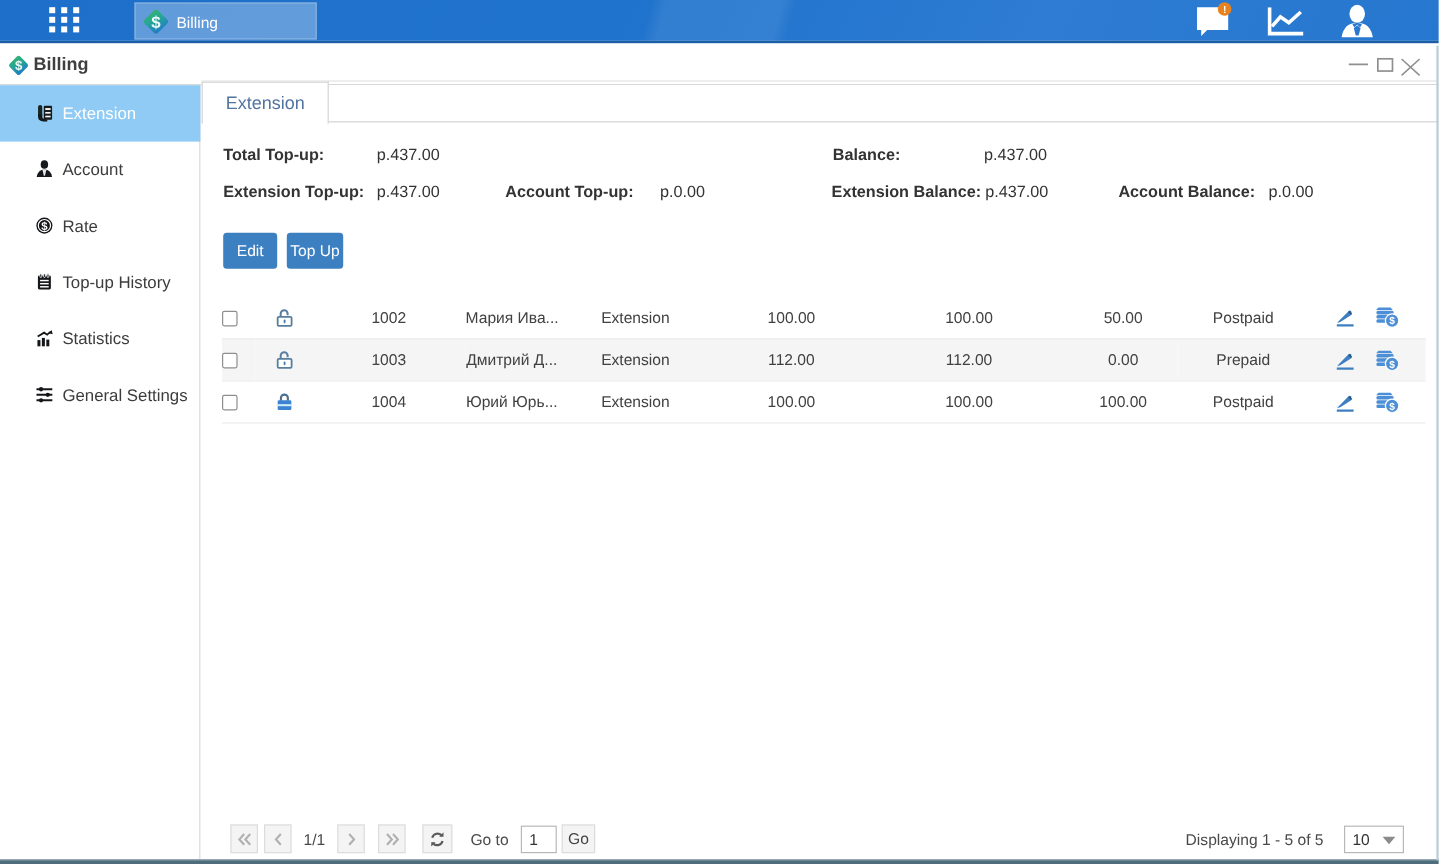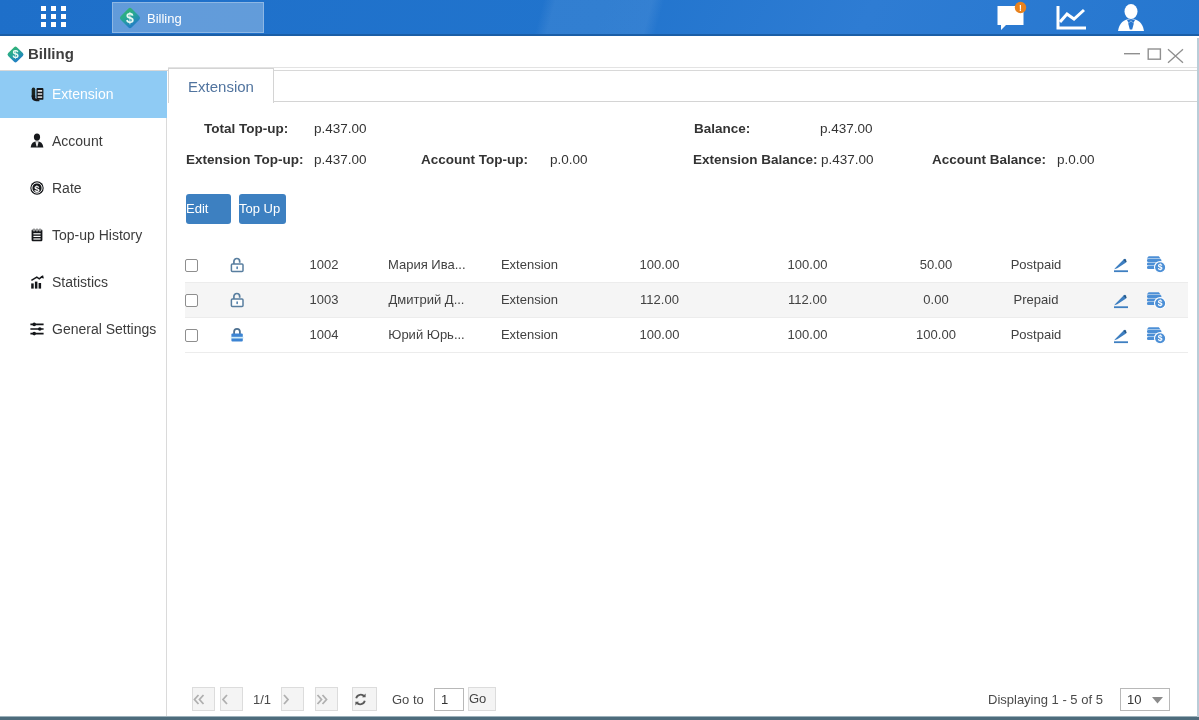--- a/index.html
+++ b/index.html
@@ -37,34 +37,34 @@
 
 
 .content { position:absolute; left:168px; top:71px; width:1031px; height:646px; background:#fff; }
 .tabstrip { position:absolute; left:0; top:-4px; width:1030px; height:35px; border-top:1px solid #e3e3e3; border-bottom:1px solid #d4d4d4; }
 .tab { position:absolute; left:0; top:0; width:106px; height:35px; background:#fff;
   border:1px solid #d4d4d4; border-bottom:none; color:#51749f; font-size:15px;
   text-align:center; line-height:35px; }
 .sum { position:absolute; font-size:13.5px; color:#333; white-space:nowrap; }
 .sum b { font-weight:bold; }
 .btn { position:absolute; height:30px; background:#3d80c1; color:#fff; font-size:13px;
-  text-align:left; line-height:30px; border-radius:3px; }
+  text-align:center; line-height:30px; border-radius:3px; }
 
 
 .grid { position:absolute; left:17px; top:176px; width:1003px; }
 table { border-collapse:collapse; table-layout:fixed; width:1003px; font-size:13px; color:#414141; }
 th { height:29px; font-weight:normal; color:#5c5c5c; border-top:1px solid #dcdcdc; border-bottom:1px solid #d8d8d8; }
 td { height:35px; text-align:center; border-bottom:1px solid #ececec; white-space:nowrap; }
 tr.alt td { background:#f5f5f5; }
 .cb { width:13px; height:13px; border:1px solid #8e8e8e; border-radius:2px; background:#fff; display:inline-block; vertical-align:middle; }
 
 
 .pager { position:absolute; left:0; top:616px; width:1031px; height:40px; font-size:13px; color:#4a4a4a; }
 .pbtn { position:absolute; top:0; width:23px; height:24px; background:#f4f4f4; border:1px solid #dcdcdc;
-  text-align:left; line-height:22px; color:#a6a6a6; font-size:14px; }
+  text-align:center; line-height:22px; color:#a6a6a6; font-size:14px; }
 .pinput { position:absolute; top:1px; width:30px; height:23px; border:1px solid #b8b8b8; background:#fff;
   font-size:13px; padding-left:6px; line-height:21px; color:#333; }
 .bottombar { position:absolute; left:0; top:716px; width:1199px; height:4px; background:#4e6c7c; border-top:1px solid #9db1bb; }
 .rightedge { position:absolute; left:1197px; top:38px; width:2px; height:679px; background:#b9cdd8; }
 </style>
 </head>
 <body>
 <svg width="0" height="0" style="position:absolute">
   <defs>
     <symbol id="s-lock-open" viewBox="0 0 16 16">
@@ -245,21 +245,21 @@
         </svg>
         <span class="lbl">General Settings</span>
       </div>
   </div>
 
   <div class="content">
     <div class="tabstrip">
         <div class="tab">Extension</div>
       </div>
 
-    <div class="sum" style="left:36px;top:50px"><b>Total Top-up:</b></div>
+    <div class="sum" style="left:18px;top:50px"><b>Total Top-up:</b></div>
     <div class="sum" style="left:146px;top:50px">p.437.00</div>
     <div class="sum" style="left:526px;top:50px"><b>Balance:</b></div>
     <div class="sum" style="left:652px;top:50px">p.437.00</div>
 
     <div class="sum" style="left:18px;top:81px"><b>Extension Top-up:</b></div>
     <div class="sum" style="left:146px;top:81px">p.437.00</div>
     <div class="sum" style="left:253px;top:81px"><b>Account Top-up:</b></div>
     <div class="sum" style="left:382px;top:81px">p.0.00</div>
     <div class="sum" style="left:525px;top:81px"><b>Extension Balance:</b></div>
     <div class="sum" style="left:653px;top:81px">p.437.00</div>

